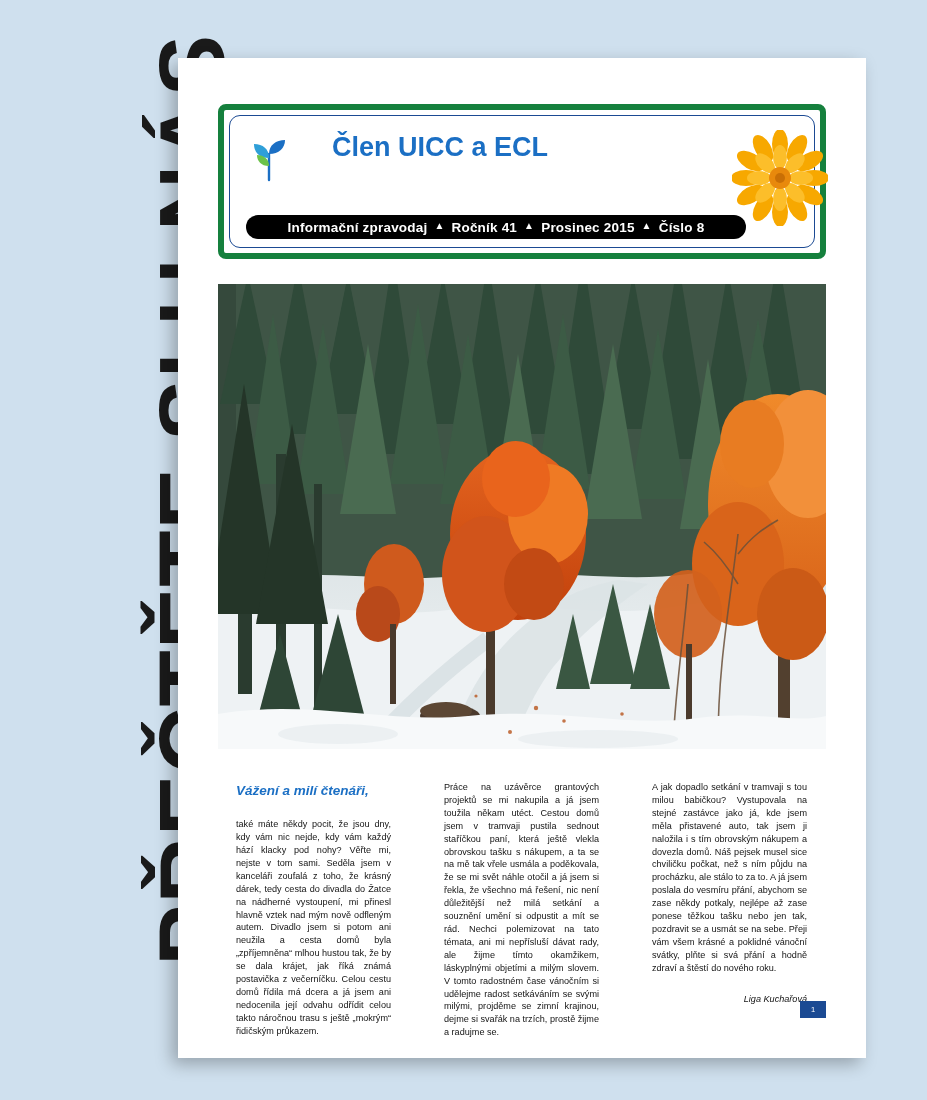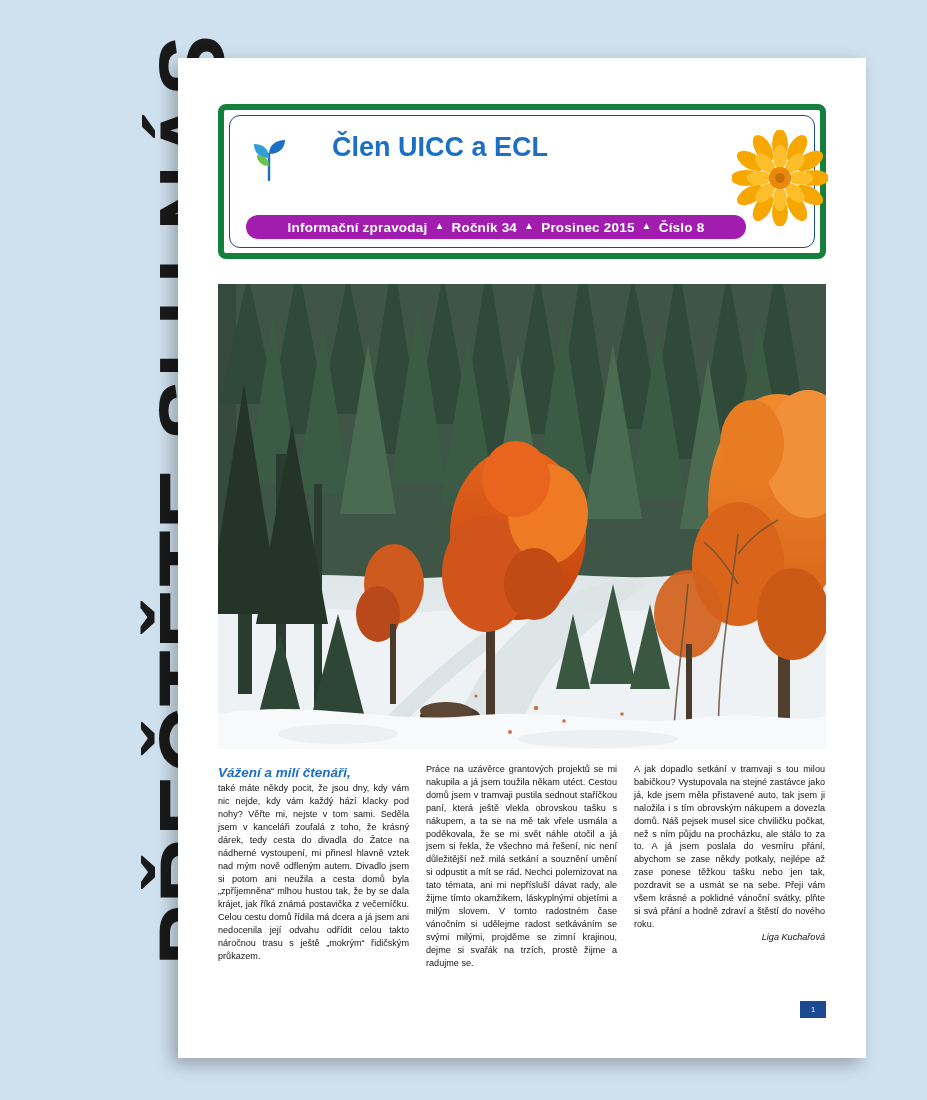--- a/index.html
+++ b/index.html
@@ -102,21 +102,21 @@
     top: 20px;
     width: 96px;
     height: 96px;
   }
   .masthead-bar {
     position: absolute;
     left: 22px;
     bottom: 14px;
     width: 500px;
     height: 24px;
-    background: #a21caf;
+    background: #000000;
     border-radius: 12px;
     color: #ffffff;
     font-size: 13.5px;
     font-weight: bold;
     display: flex;
     align-items: center;
     justify-content: center;
     gap: 7px;
     letter-spacing: 0.2px;
   }
@@ -145,21 +145,21 @@
     gap: 17px;
   }
   .col {
     width: 191px;
     font-size: 9.1px;
     line-height: 1.42;
     color: #141414;
     text-align: justify;
     font-family: "Liberation Sans", sans-serif;
   }
-  .col p { margin: 0; }
+  .col p { margin: 18px; }
   .greeting {
     font-size: 13.5px;
     font-weight: bold;
     font-style: italic;
     color: #1b6fc4;
     margin: 0 0 9px 0;
     text-align: left;
   }
   .signature {
     margin-top: 12px;
@@ -235,21 +235,21 @@
             </g>
             <circle cx="0" cy="0" r="11" fill="#e8890c"></circle>
             <circle cx="0" cy="0" r="5" fill="#c96f05"></circle>
           </g>
         </svg>
       </div>
 
       <div class="masthead-bar">
         <span>Informační zpravodaj</span>
         <span class="tri">▲</span>
-        <span>Ročník 34</span>
+        <span>Ročník 41</span>
         <span class="tri">▲</span>
         <span>Prosinec 2015</span>
         <span class="tri">▲</span>
         <span>Číslo 8</span>
       </div>
     </div>
 
     <div class="hero">
       <svg width="608" height="465" viewBox="0 0 608 465" xmlns="http://www.w3.org/2000/svg">
         <defs>

